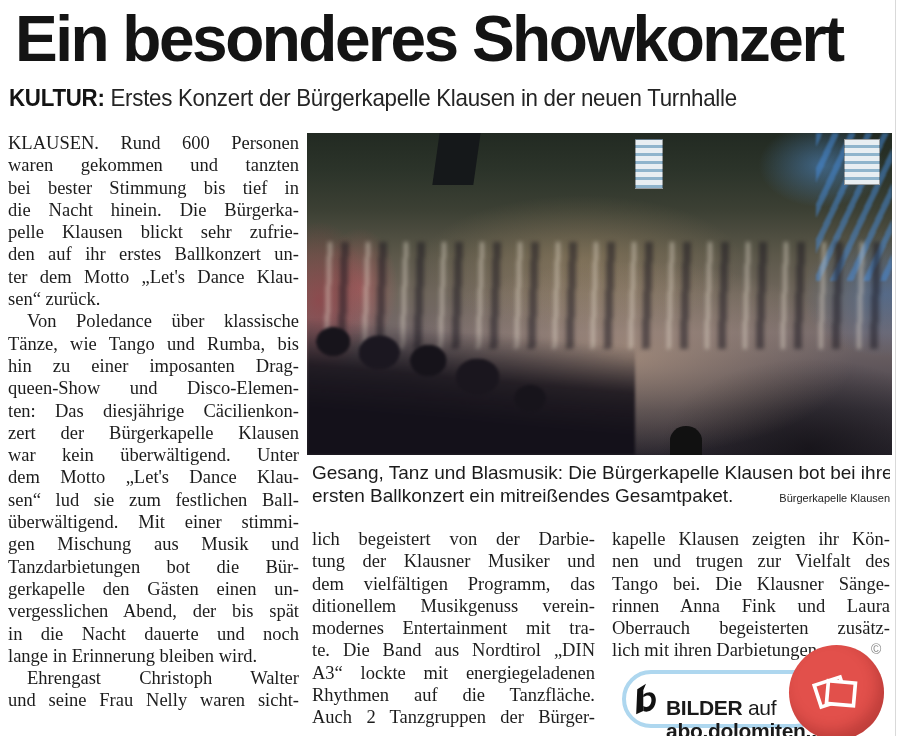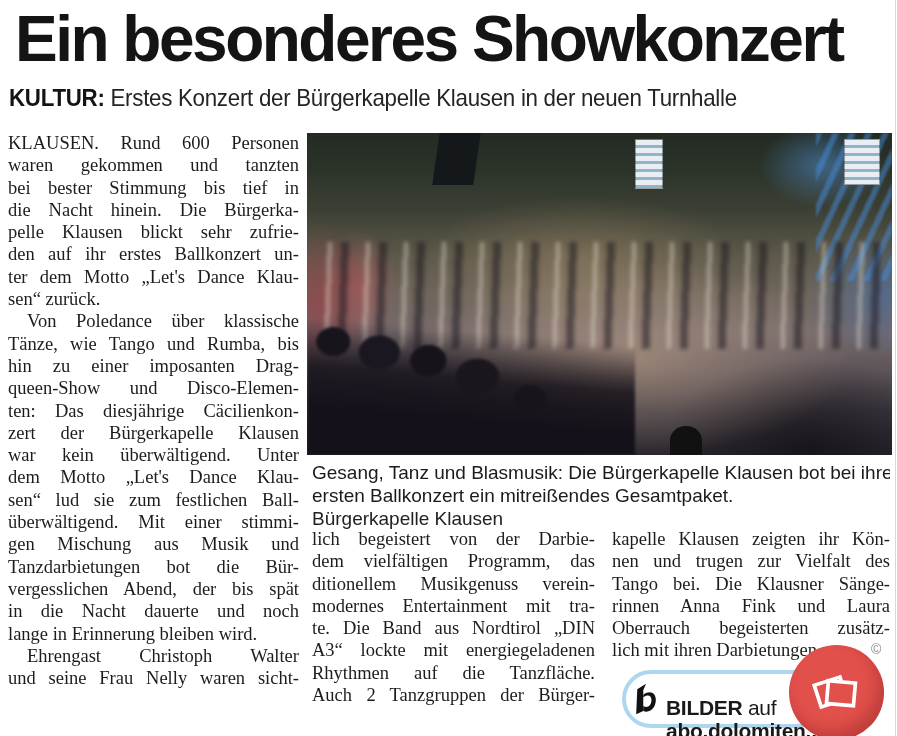--- a/index.html
+++ b/index.html
@@ -56,22 +56,22 @@
   .ph-stripes{position:absolute;right:0;top:0;width:13%;height:46%;filter:blur(1px);
     background:repeating-linear-gradient(115deg, rgba(70,140,220,.5) 0 6px, transparent 6px 15px);}
   .ph-speaker{position:absolute;left:22%;top:0;width:7%;height:16%;background:#15181a;
     transform:skewX(-8deg);}
   .ph-head{position:absolute;left:62%;bottom:0;width:5.5%;height:9%;background:#111;
     border-radius:50% 50% 0 0;}
 
   
   .caption{position:absolute;left:312px;top:461px;width:578px;font-size:19px;line-height:23px;color:#1b1b1b;}
   .cap-line1{text-align:justify;text-align-last:justify;white-space:nowrap;overflow:hidden;}
-  .cap-line2{display:flex;justify-content:space-between;align-items:baseline;flex-direction:column;}
-  .credit{font-size:19px;color:#222;}
+  .cap-line2{display:flex;justify-content:space-between;align-items:baseline;}
+  .credit{font-size:11px;color:#222;}
 
   
   .promo-pill{position:absolute;left:622px;top:670px;width:186px;height:50px;
     background:#fff;border:4px solid #aed7ef;border-radius:30px;
     display:flex;align-items:center;gap:8px;padding-left:8px;}
   .promo-logo{width:24px;height:34px;flex:0 0 auto;}
   .promo-text{font-size:21px;line-height:23px;color:#1a1a1a;white-space:nowrap;letter-spacing:-.3px;margin-top:40px;}
   .promo-text b{font-weight:bold;}
   .promo-circle{position:absolute;left:789px;top:645px;width:95px;height:95px;border-radius:50%;
     display:flex;align-items:center;justify-content:center;
@@ -105,20 +105,21 @@
       <div class="line">hin zu einer imposanten Drag-</div>
       <div class="line">queen-Show und Disco-Elemen-</div>
       <div class="line">ten: Das diesjährige Cäcilienkon-</div>
       <div class="line">zert der Bürgerkapelle Klausen</div>
       <div class="line">war kein überwältigend. Unter</div>
       <div class="line">dem Motto „Let's Dance Klau-</div>
       <div class="line">sen“ lud sie zum festlichen Ball-</div>
       <div class="line">überwältigend. Mit einer stimmi-</div>
       <div class="line">gen Mischung aus Musik und</div>
       <div class="line">Tanzdarbietungen bot die Bür-</div>
+      <div class="line">gerkapelle den Gästen einen un-</div>
       <div class="line">vergesslichen Abend, der bis spät</div>
       <div class="line">in die Nacht dauerte und noch</div>
       <div class="line last">lange in Erinnerung bleiben wird.</div>
       <div class="line indent">Ehrengast Christoph Walter</div>
       <div class="line">und seine Frau Nelly waren sicht-</div>
     </div>
 
   <div class="photo">
     <div class="ph-stripes"></div>
     <div class="ph-speaker"></div>
@@ -132,20 +133,21 @@
   <div class="caption">
     <div class="cap-line1">Gesang, Tanz und Blasmusik: Die Bürgerkapelle Klausen bot bei ihrem</div>
     <div class="cap-line2">
       <span>ersten Ballkonzert ein mitreißendes Gesamtpaket.</span>
       <span class="credit">Bürgerkapelle Klausen</span>
     </div>
   </div>
 
   <div id="col-mid" class="col">
       <div class="line">lich begeistert von der Darbie-</div>
+      <div class="line">tung der Klausner Musiker und</div>
       <div class="line">dem vielfältigen Programm, das</div>
       <div class="line">ditionellem Musikgenuss verein-</div>
       <div class="line">modernes Entertainment mit tra-</div>
       <div class="line">te. Die Band aus Nordtirol „DIN</div>
       <div class="line">A3“ lockte mit energiegeladenen</div>
       <div class="line">Rhythmen auf die Tanzfläche.</div>
       <div class="line">Auch 2 Tanzgruppen der Bürger-</div>
     </div>
   <div id="col-right" class="col">
       <div class="line">kapelle Klausen zeigten ihr Kön-</div>

